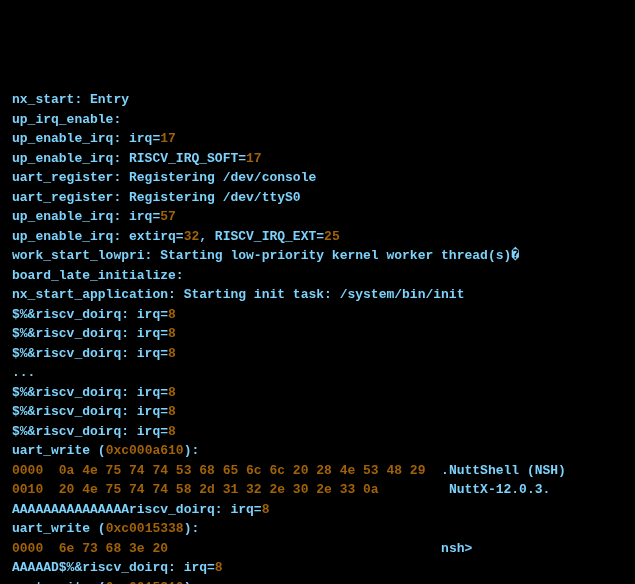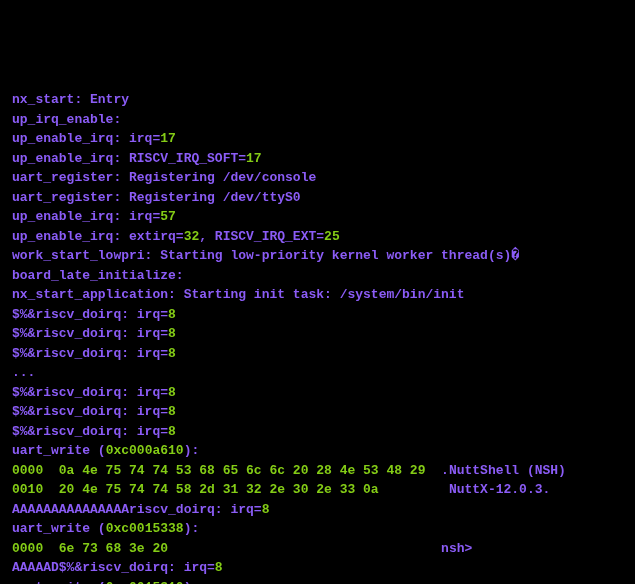--- a/index.html
+++ b/index.html
@@ -7,22 +7,22 @@
       background: #000;
       color: #5dadec;
       font-family: 'Courier New', Consolas, monospace;
       font-size: 13px;
       line-height: 1.5;
       padding: 12px;
       white-space: pre;
       font-weight: bold;
     }
     .line { display: block; }
-    .cyan { color: #8b5cf6; }
-    .red { color: #84cc16; }
+    .cyan { color: #7dd3fc; }
+    .red { color: #a16207; }
   </style>
 </head>
 <body>
 
 
 
 <div id="terminal"><div class="line"><span class="cyan">nx_start: Entry</span></div><div class="line"><span class="cyan">up_irq_enable:</span></div><div class="line"><span class="cyan">up_enable_irq: irq=</span><span class="red">17</span></div><div class="line"><span class="cyan">up_enable_irq: RISCV_IRQ_SOFT=</span><span class="red">17</span></div><div class="line"><span class="cyan">uart_register: Registering /dev/console</span></div><div class="line"><span class="cyan">uart_register: Registering /dev/ttyS0</span></div><div class="line"><span class="cyan">up_enable_irq: irq=</span><span class="red">57</span></div><div class="line"><span class="cyan">up_enable_irq: extirq=</span><span class="red">32</span><span class="cyan">, RISCV_IRQ_EXT=</span><span class="red">25</span></div><div class="line"><span class="cyan">work_start_lowpri: Starting low-priority kernel worker thread(s)�</span></div><div class="line"><span class="cyan">board_late_initialize:</span></div><div class="line"><span class="cyan">nx_start_application: Starting init task: /system/bin/init</span></div><div class="line"><span class="cyan">$%&amp;riscv_doirq: irq=</span><span class="red">8</span></div><div class="line"><span class="cyan">$%&amp;riscv_doirq: irq=</span><span class="red">8</span></div><div class="line"><span class="cyan">$%&amp;riscv_doirq: irq=</span><span class="red">8</span></div><div class="line"><span class="cyan">...</span></div><div class="line"><span class="cyan">$%&amp;riscv_doirq: irq=</span><span class="red">8</span></div><div class="line"><span class="cyan">$%&amp;riscv_doirq: irq=</span><span class="red">8</span></div><div class="line"><span class="cyan">$%&amp;riscv_doirq: irq=</span><span class="red">8</span></div><div class="line"><span class="cyan">uart_write (</span><span class="red">0xc000a610</span><span class="cyan">):</span></div><div class="line"><span class="red">0000  0a 4e 75 74 74 53 68 65 6c 6c 20 28 4e 53 48 29  </span><span class="cyan">.NuttShell (NSH)</span></div><div class="line"><span class="red">0010  20 4e 75 74 74 58 2d 31 32 2e 30 2e 33 0a        </span><span class="cyan"> NuttX-12.0.3.</span></div><div class="line"><span class="cyan">AAAAAAAAAAAAAAAriscv_doirq: irq=</span><span class="red">8</span></div><div class="line"><span class="cyan">uart_write (</span><span class="red">0xc0015338</span><span class="cyan">):</span></div><div class="line"><span class="red">0000  6e 73 68 3e 20                                   </span><span class="cyan">nsh&gt;</span></div><div class="line"><span class="cyan">AAAAAD$%&amp;riscv_doirq: irq=</span><span class="red">8</span></div><div class="line"><span class="cyan">uart_write (</span><span class="red">0xc0015310</span><span class="cyan">):</span></div></div>
 
 
 

